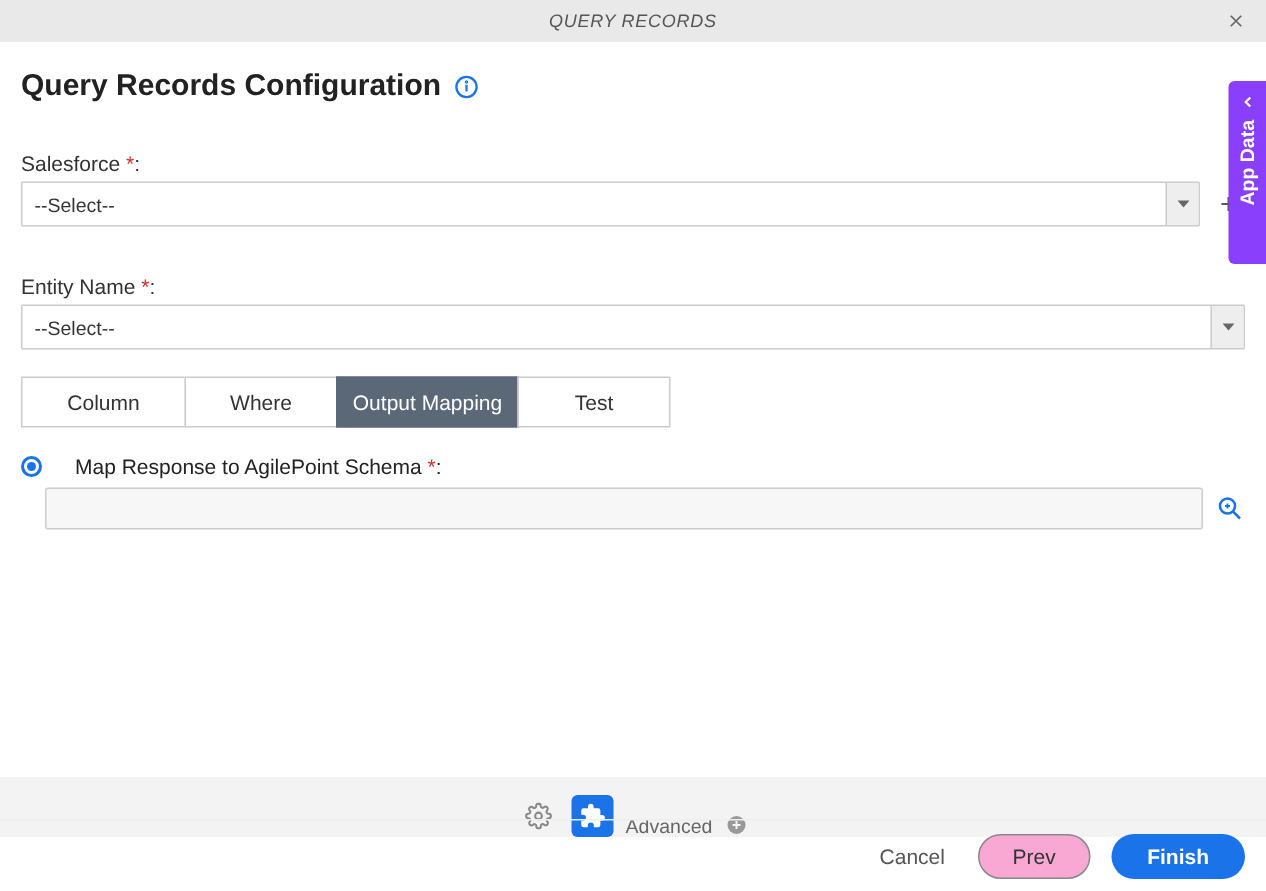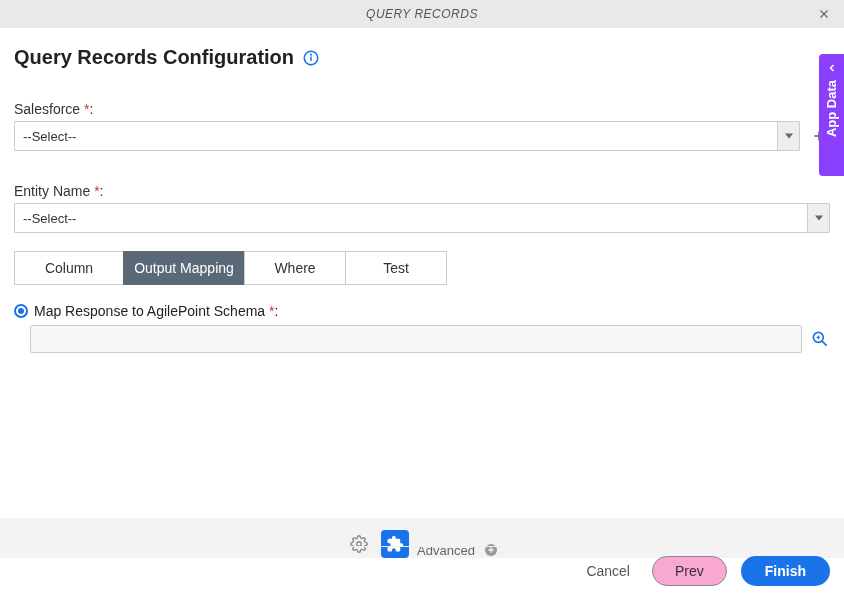--- a/index.html
+++ b/index.html
@@ -134,21 +134,21 @@
       color: #fff;
       border-color: #5a6878;
     }
     .tab-column { width: 110px; }
     .tab-where { width: 102px; }
     .tab-output { width: 122px; }
     .tab-test { width: 102px; }
     .map-row {
       display: flex;
       align-items: center;
-      gap: 6px;
+      gap: 22px;
       margin-bottom: 6px;
     }
     .radio-dot {
       width: 14px;
       height: 14px;
       border: 2px solid #1a73e8;
       border-radius: 50%;
       display: flex;
       align-items: center;
       justify-content: center;
@@ -332,22 +332,22 @@
           <svg viewBox="0 0 10 10" fill="currentColor">
               <path d="M0 2 L10 2 L5 8 Z"></path>
             </svg>
         </div>
       </div>
     </div>
   </div>
 
   <div class="tabs">
     <div class="tab tab-column">Column</div>
+    <div class="tab tab-where">Where</div>
     <div class="tab tab-output active">Output Mapping</div>
-    <div class="tab tab-where">Where</div>
     <div class="tab tab-test">Test</div>
   </div>
 
   <div class="map-row">
     <div class="radio-dot"></div>
     <span class="map-label"><span>Map Response to AgilePoint Schema</span> <span class="req">*</span>:</span>
   </div>
   <div class="schema-input-row">
     <input class="schema-input" type="text" value="" style="">
     <svg class="schema-icon" viewBox="0 0 24 24" fill="none" stroke="currentColor" stroke-width="2">

